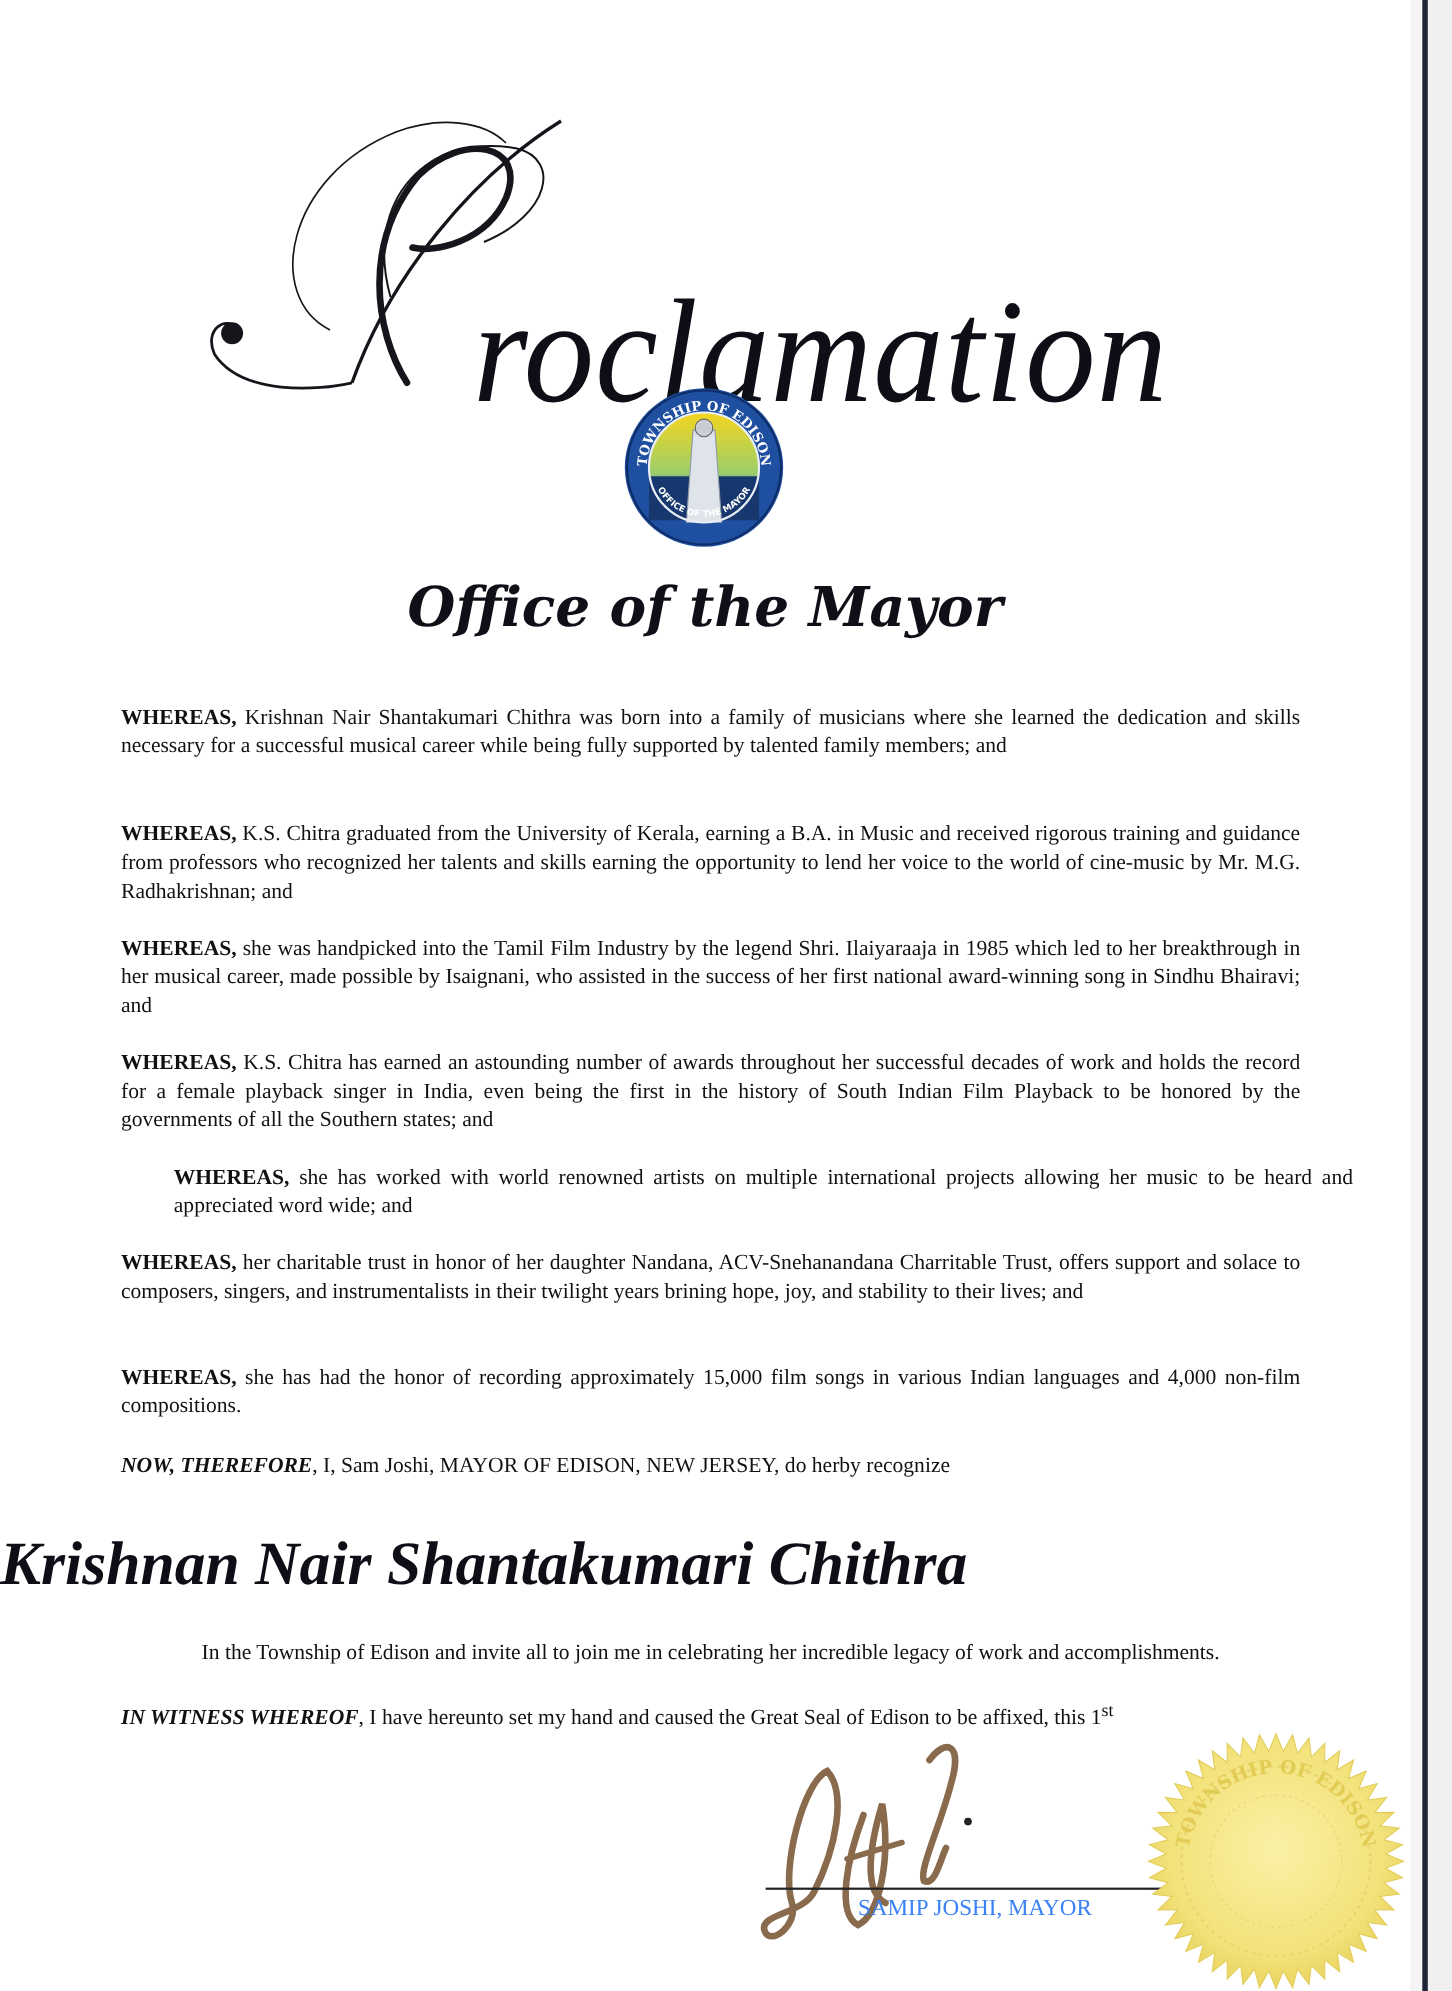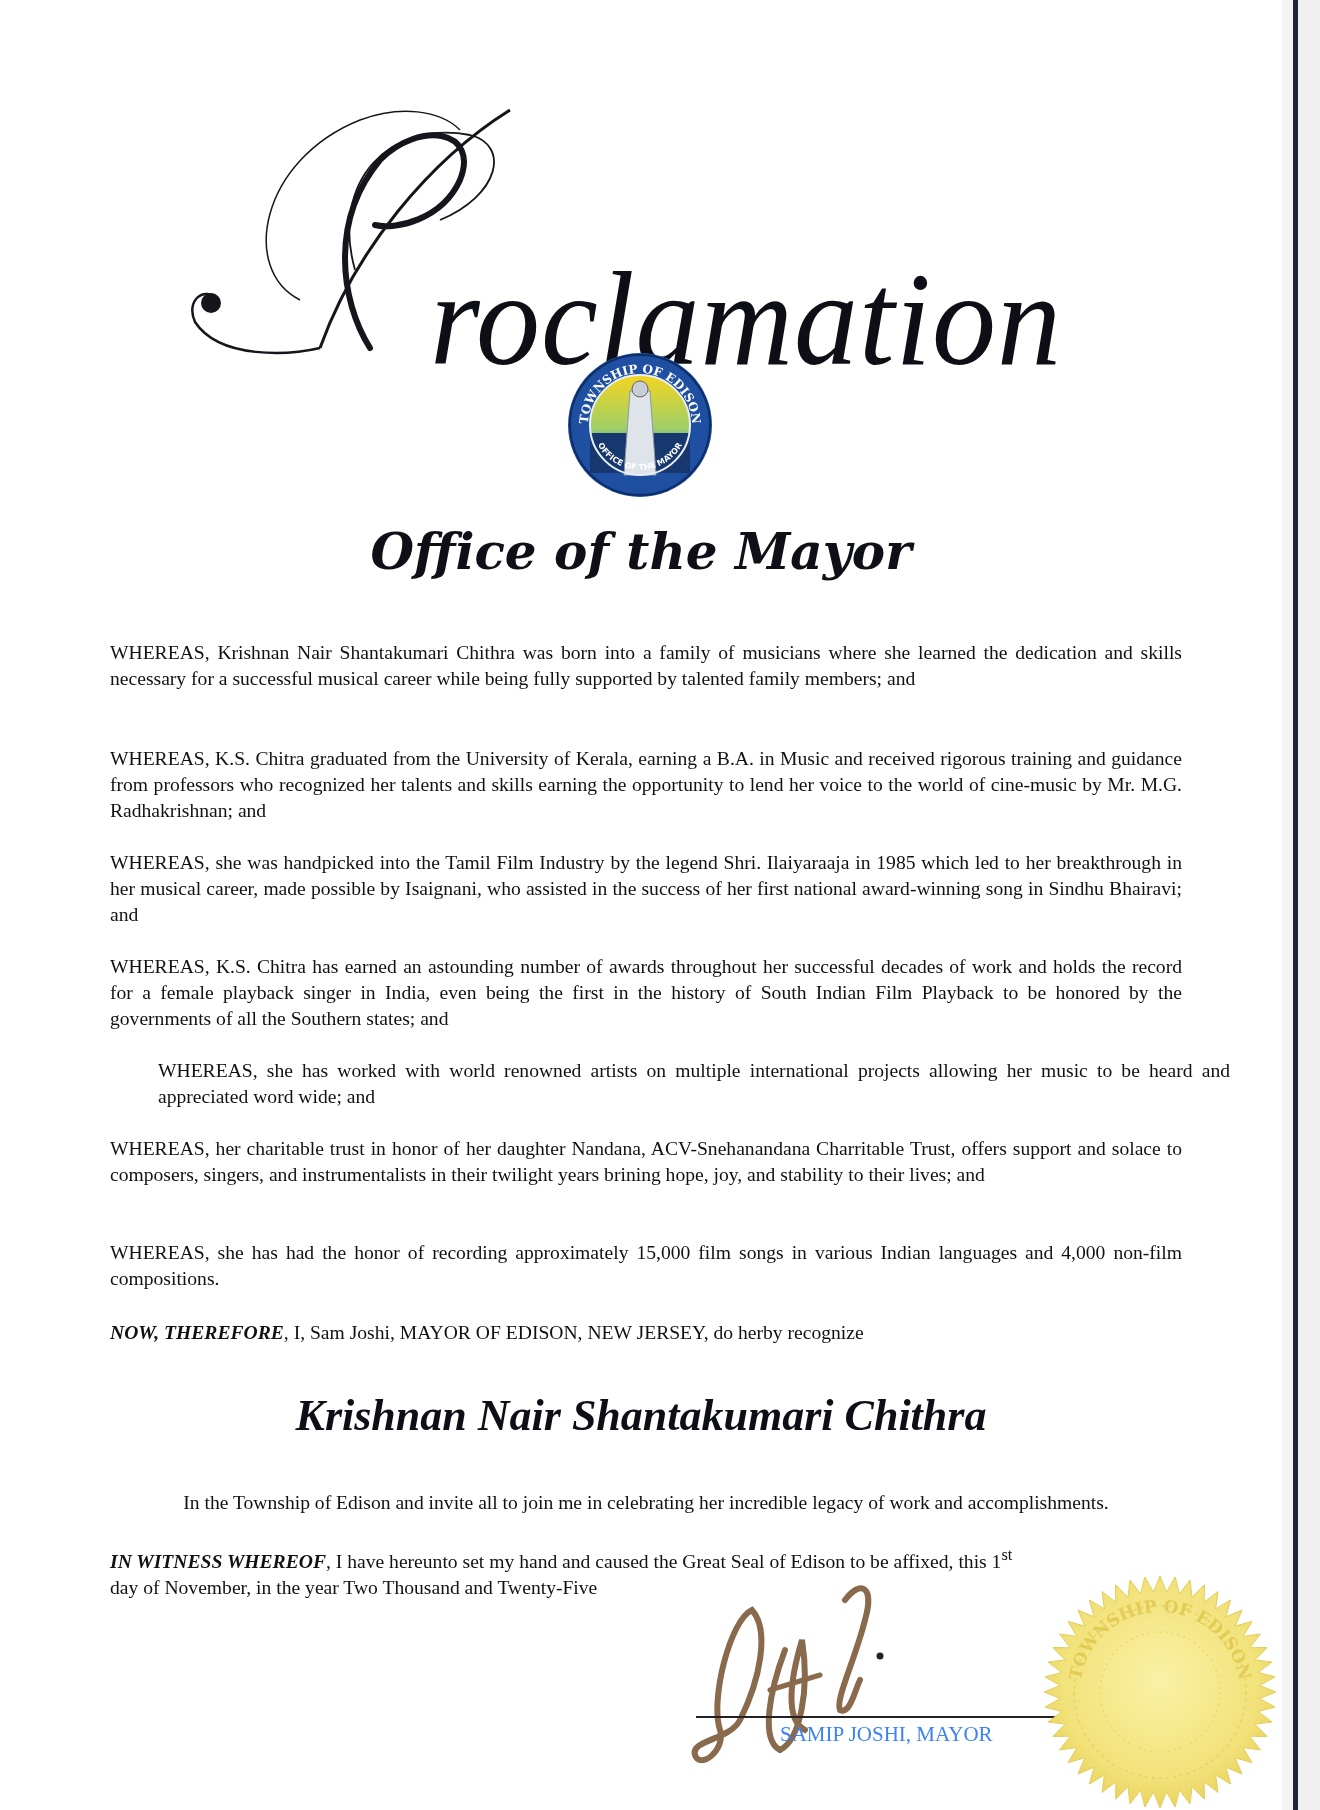--- a/index.html
+++ b/index.html
@@ -11,24 +11,24 @@
   .title-wrap { position:absolute; left:180px; top:100px; width:940px; height:260px; }
   .title-swash { position:absolute; left:0; top:0; width:400px; height:260px; }
   .title-text { position:absolute; left:250px; top:152px; font-family:"Liberation Serif", "DejaVu Serif", serif; font-style:italic; font-size:128px; line-height:1; color:#0e0e16; letter-spacing:1px; transform:scaleY(1.05); transform-origin:left top; }
 
   .logo { position:absolute; left:566px; top:351px; width:148px; height:148px; }
 
   .office { position:absolute; left:0; width:1282px; top:522px; text-align:center; font-family:"DejaVu Serif", "Liberation Serif", serif; font-style:italic; font-weight:bold; font-size:50px; color:#0f0f18; }
 
   .body { position:absolute; left:110px; width:1072px; font-size:19.6px; line-height:26px; text-align:justify; }
   .para { position:absolute; left:0; width:1072px; margin:0; }
-  .para b { font-weight:normal; }
+  .para b { font-weight:bold; }
   .kw-italic { font-weight:bold; font-style:italic; }
 
-  .honoree { position:absolute; left:0; width:1282px; top:1390px; text-align:center; font-style:italic; font-weight:bold; font-size:44px; color:#0e0e16; }
+  .honoree { position:absolute; left:0; width:1282px; top:1390px; text-align:left; font-style:italic; font-weight:bold; font-size:56px; color:#0e0e16; }
 
   .sig-line { position:absolute; left:696px; top:1716px; width:362px; height:1.5px; background:#222; }
   .sig-name { position:absolute; left:780px; top:1722px; font-size:21px; color:#3b82f6; }
   .signature { position:absolute; left:690px; top:1580px; width:290px; height:200px; }
   .seal { position:absolute; left:1040px; top:1572px; width:240px; height:240px; }
 </style>
 </head>
 <body>
 
 <div class="page-shadow"></div>
@@ -78,21 +78,21 @@
     <p class="para" style="top:418px;margin-left:48px;"><b>WHEREAS,</b><span> she has worked with world renowned artists on multiple international projects allowing her music to be heard and appreciated word wide; and</span></p>
     <p class="para" style="top:496px;"><b>WHEREAS,</b><span> her charitable trust in honor of her daughter Nandana, ACV-Snehanandana Charritable Trust, offers support and solace to composers, singers, and instrumentalists in their twilight years brining hope, joy, and stability to their lives; and</span></p>
     <p class="para" style="top:600px;"><b>WHEREAS,</b><span> she has had the honor of recording approximately 15,000 film songs in various Indian languages and 4,000 non-film compositions.</span></p>
     <p class="para" style="top:680px; text-align:left;"><span class="kw-italic">NOW, THEREFORE</span><span>, I, Sam Joshi, MAYOR OF EDISON, NEW JERSEY, do herby recognize</span></p>
   </div>
 
   <div class="honoree">Krishnan Nair Shantakumari Chithra</div>
 
   <div class="body" style="top:1490px;">
     <p class="para" style="top:0px; text-align:center;">In the Township of Edison and invite all to join me in celebrating her incredible legacy of work and accomplishments.</p>
-    <p class="para" style="top:52px; text-align:left;"><span class="kw-italic">IN WITNESS WHEREOF</span><span>, I have hereunto set my hand and caused the Great Seal of Edison to be affixed, this 1</span><sup>st</sup><br><span>day of November, in the year Two Thousand and Twenty-Five</span></p>
+    <p class="para" style="top:52px; text-align:left;"><span class="kw-italic">IN WITNESS WHEREOF</span><span>, I have hereunto set my hand and caused the Great Seal of Edison to be affixed, this 1</span><sup>st</sup><br></p>
   </div>
 
   <svg class="signature" viewBox="0 0 290 200">
     <path d="M62 30 C 40 40, 20 120, 30 150 C 36 170, 10 190, 5 175 C 0 160, 40 160, 50 140 C 70 100, 80 50, 62 30 Z" fill="none" stroke="#8a6a4c" stroke-width="6" stroke-linecap="round"></path>
     <path d="M95 70 C 80 110, 70 160, 90 170 C 110 160, 120 110, 112 60 C 100 100, 95 140, 115 150" fill="none" stroke="#8a6a4c" stroke-width="6" stroke-linecap="round"></path>
     <path d="M155 20 C 170 0, 185 5, 175 40 C 165 80, 145 120, 150 130 C 160 135, 165 110, 170 100" fill="none" stroke="#8a6a4c" stroke-width="6" stroke-linecap="round"></path>
     <path d="M80 110 L 130 95" fill="none" stroke="#8a6a4c" stroke-width="5" stroke-linecap="round"></path>
     <circle cx="190" cy="76" r="3.5" fill="#222"></circle>
   </svg>
   <div class="sig-line"></div>

